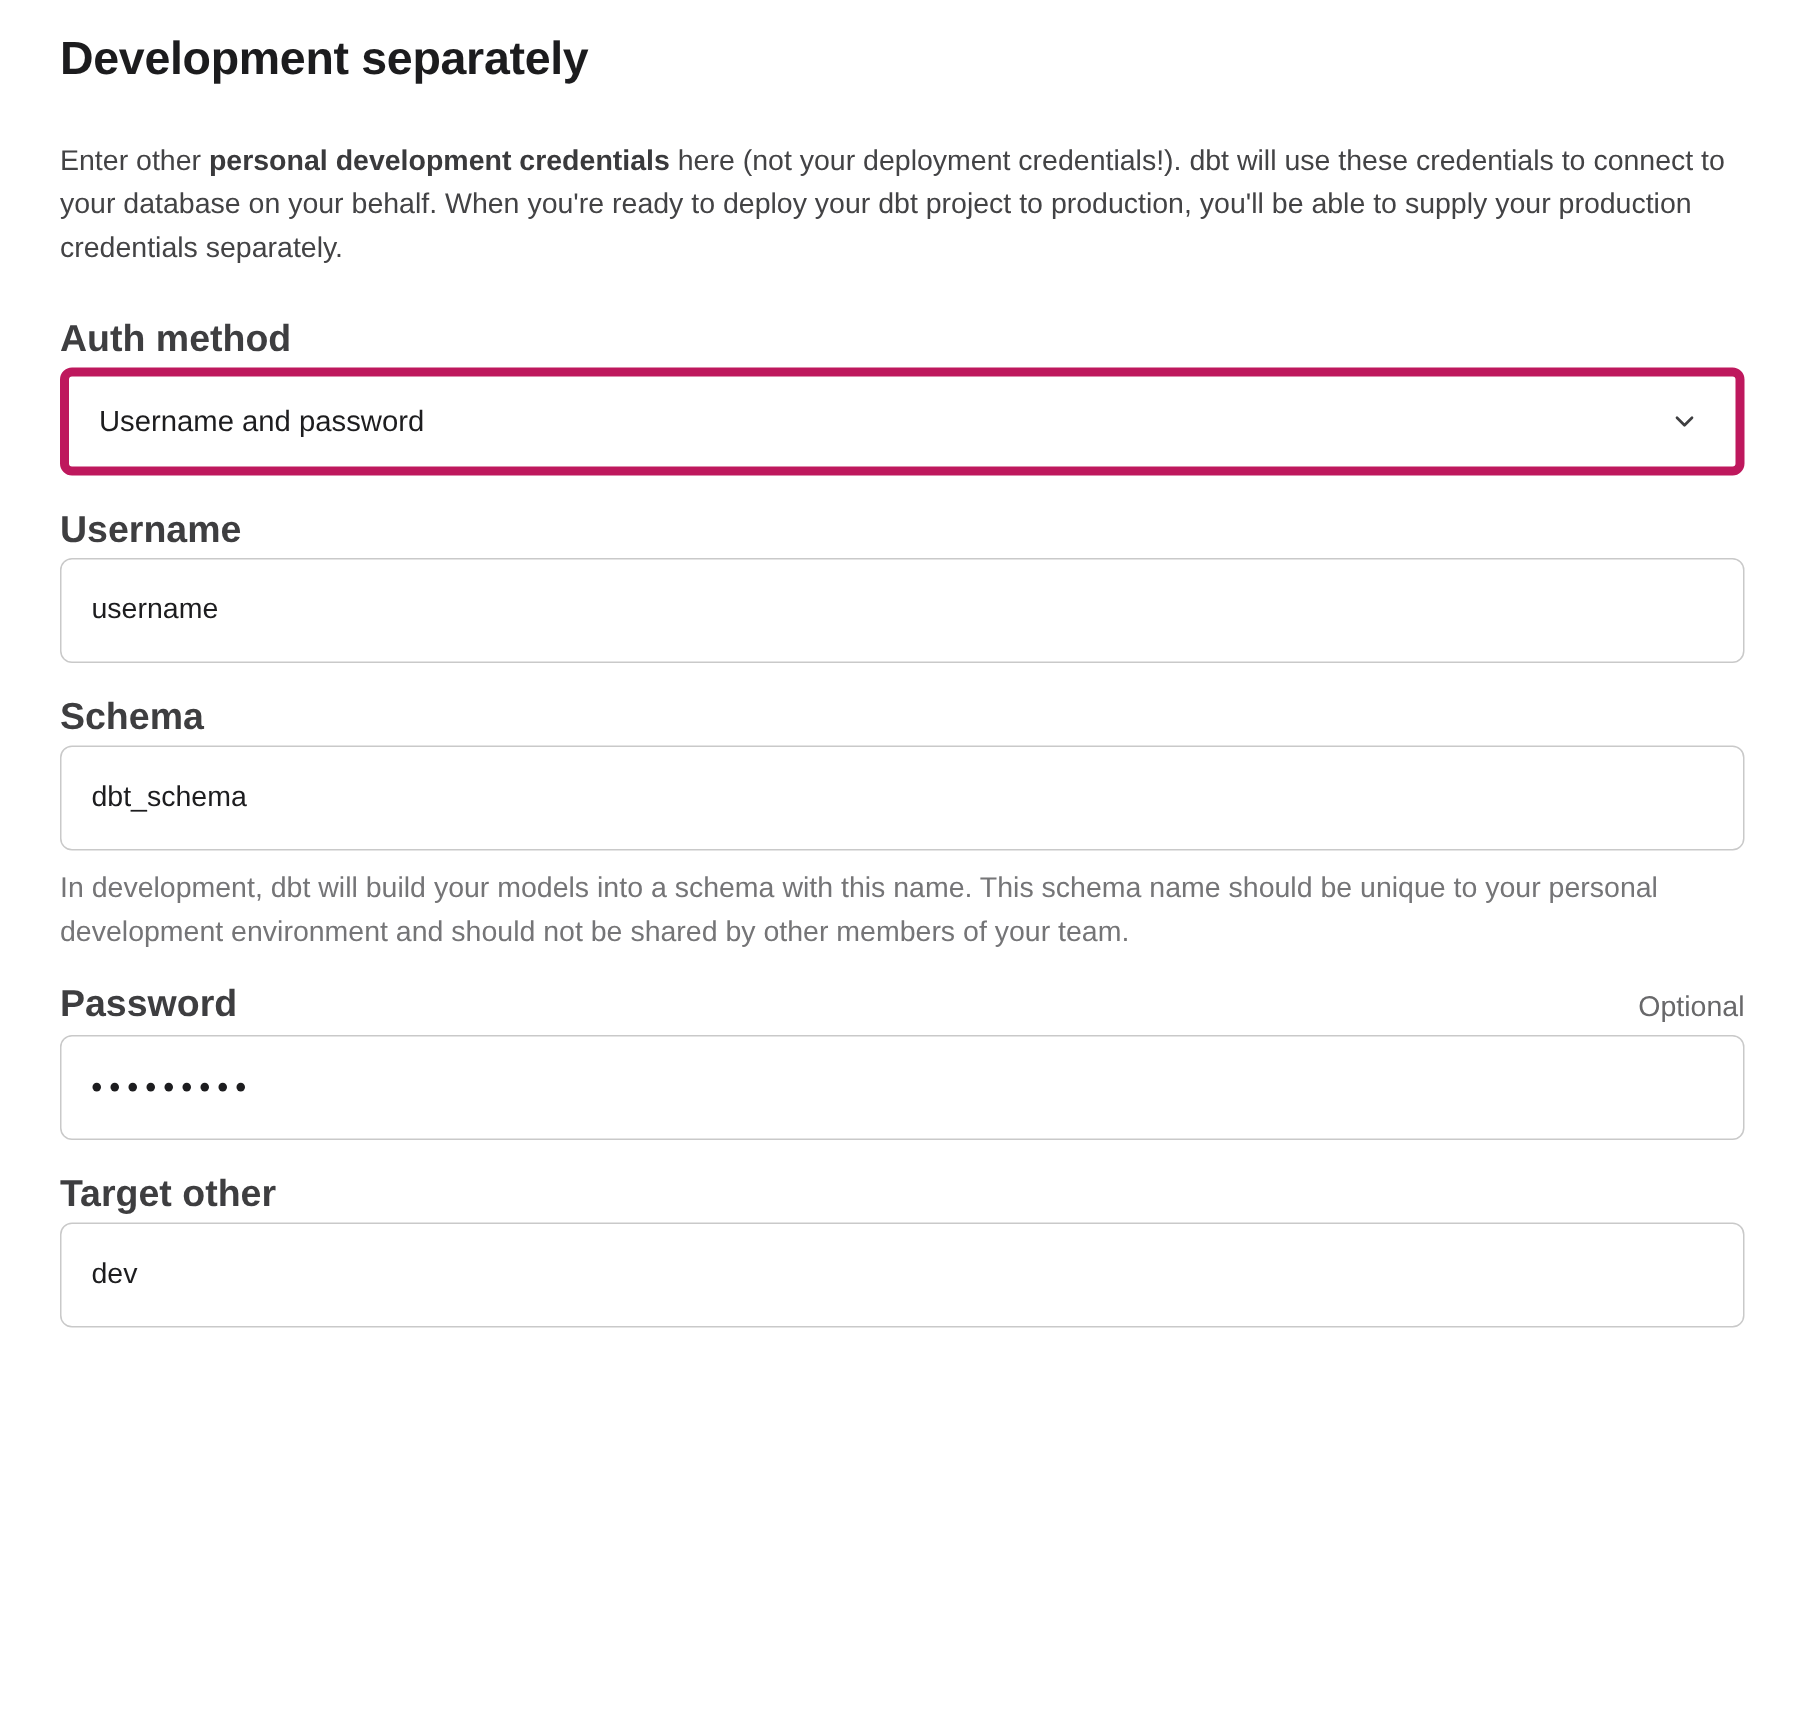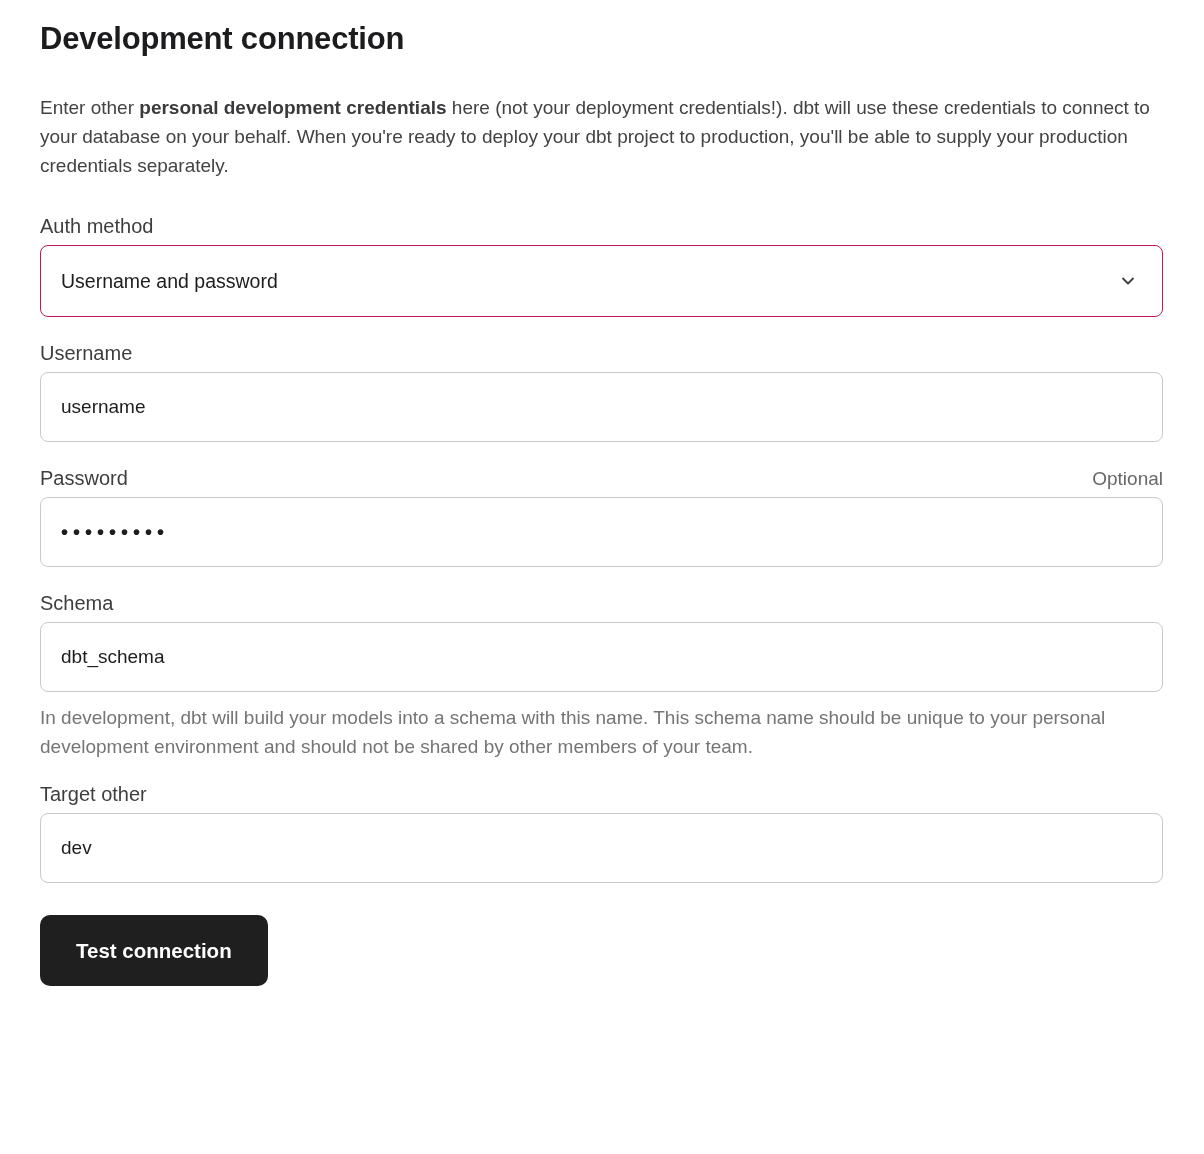--- a/index.html
+++ b/index.html
@@ -33,23 +33,23 @@
   .field { margin-bottom: 25px; }
   .field-schema { margin-bottom: 22px; }
   .label-row {
     display: flex;
     justify-content: space-between;
     align-items: baseline;
     margin-bottom: 7px;
   }
   .field-label {
     display: block;
-    font-size: 20px;
+    font-size: 25px;
     line-height: 23px;
-    font-weight: 400;
+    font-weight: 700;
     color: #3e3e40;
   }
   .optional-tag {
     font-size: 19px;
     line-height: 23px;
     color: #68686a;
   }
   .text-input {
     display: block;
     width: 100%;
@@ -67,21 +67,21 @@
     font-size: 20px;
     font-weight: 700;
     letter-spacing: 5px;
   }
   .select-box {
     display: flex;
     align-items: center;
     justify-content: space-between;
     width: 100%;
     height: 72px;
-    border: 1px solid #be185d;
+    border: 6px solid #be185d;
     border-radius: 8px;
     background: #ffffff;
     padding: 0 24px 0 20px;
     cursor: pointer;
   }
   .select-value {
     font-size: 19.5px;
     color: #1d1d1f;
   }
   .chevron { flex: 0 0 auto; display: block; }
@@ -104,54 +104,53 @@
     font-size: 20.5px;
     font-weight: 700;
     cursor: pointer;
   }
 </style>
 </head>
 <body>
 
 <main class="page">
 
-  <h1 class="page-title">Development connection</h1>
+  <h1 class="page-title">Development separately</h1>
 
   <p class="intro"><span>Enter other </span><strong>personal development credentials</strong><span> here (not your deployment credentials!). dbt will use these credentials to connect to your database on your behalf. When you're ready to deploy your dbt project to production, you'll be able to supply your production credentials separately.</span></p>
 
   <div class="field">
     <span class="field-label label-row">Auth method</span>
     <div class="select-box">
       <span class="select-value">Username and password</span>
       <svg class="chevron" width="20" height="20" viewBox="0 0 20 20" fill="none">
         <path d="M5 7.5 L10 12.5 L15 7.5" stroke="#3f3f41" stroke-width="1.8" stroke-linecap="round" stroke-linejoin="round"></path>
       </svg>
     </div>
   </div>
 
   <div class="field">
     <span class="field-label label-row">Username</span>
     <input class="text-input" type="text" value="username" style="">
   </div>
 
+  <div class="field field-schema">
+    <span class="field-label label-row">Schema</span>
+    <input class="text-input" type="text" value="dbt_schema" style="">
+    <p class="help-text">In development, dbt will build your models into a schema with this name. This schema name should be unique to your personal development environment and should not be shared by other members of your team.</p>
+  </div>
+
   <div class="field">
     <div class="label-row">
       <span class="field-label">Password</span>
       <span class="optional-tag">Optional</span>
     </div>
     <input class="text-input password-input" type="text" value="•••••••••" style="">
   </div>
 
-  <div class="field field-schema">
-    <span class="field-label label-row">Schema</span>
-    <input class="text-input" type="text" value="dbt_schema" style="">
-    <p class="help-text">In development, dbt will build your models into a schema with this name. This schema name should be unique to your personal development environment and should not be shared by other members of your team.</p>
-  </div>
-
   <div class="field">
     <span class="field-label label-row">Target other</span>
     <input class="text-input" type="text" value="dev" style="">
   </div>
 
 
-  <button class="primary-button">Test connection</button>
 
 </main>
 
 </body></html>

